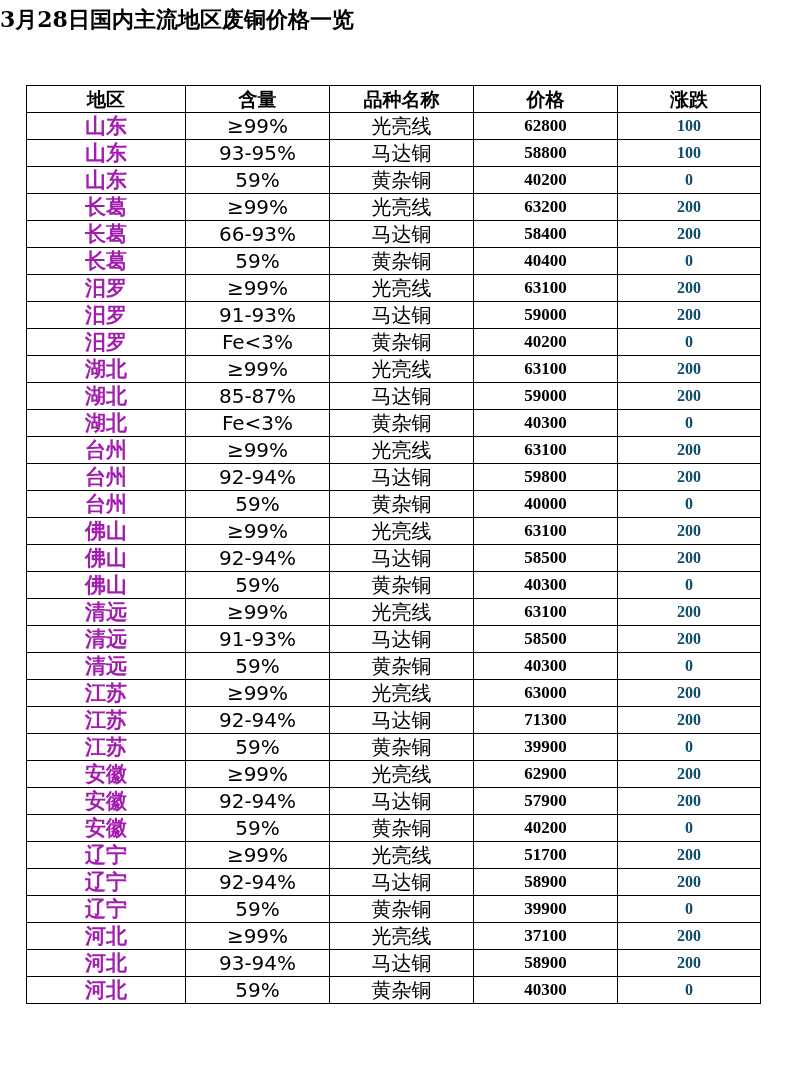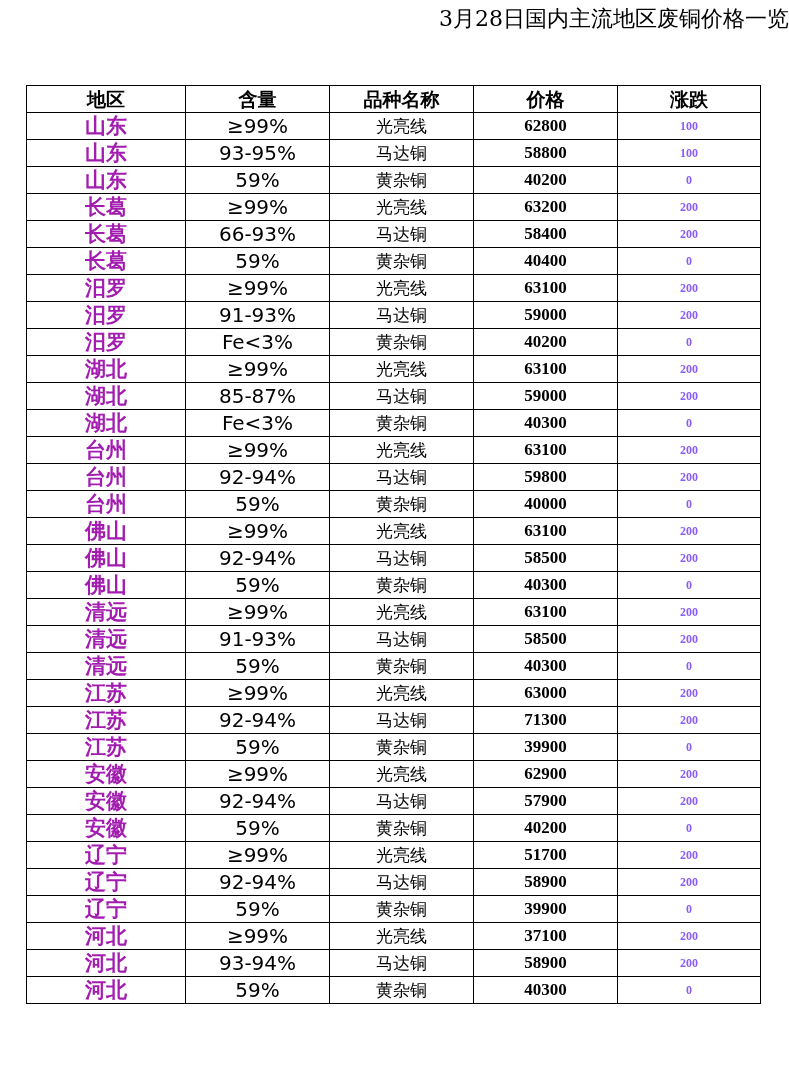--- a/index.html
+++ b/index.html
@@ -1,42 +1,42 @@
 <!DOCTYPE html>
 <html><head>
 <meta charset="utf-8">
 <style>
   html, body { margin: 0; padding: 0; background: #ffffff; }
   body { width: 789px; height: 1076px; position: relative; overflow: hidden; }
   .title {
     position: absolute; left: 0; top: 4px; width: 789px; height: 30px;
-    text-align: right; font-family: "DejaVu Serif", "Liberation Serif", serif;
-    font-size: 22px; font-weight: normal; color: #000; letter-spacing: 0px; line-height: 30px;
+    text-align: left; font-family: "DejaVu Serif", "Liberation Serif", serif;
+    font-size: 22px; font-weight: bold; color: #000; letter-spacing: 0px; line-height: 30px;
   }
   table.price-table {
     position: absolute; left: 26px; top: 85px; width: 734px;
     border-collapse: collapse; table-layout: fixed;
   }
   table.price-table col.c1 { width: 159px; }
   table.price-table col.c2 { width: 144px; }
   table.price-table col.c3 { width: 144px; }
   table.price-table col.c4 { width: 144px; }
   table.price-table col.c5 { width: 143px; }
   table.price-table th, table.price-table td {
     border: 1.5px solid #000; height: 26px; padding: 0; text-align: center;
     vertical-align: middle; line-height: 26px; overflow: hidden; white-space: nowrap;
   }
   table.price-table th {
     font-family: "DejaVu Serif", "Liberation Serif", serif; font-weight: bold; font-size: 19px; color: #000;
   }
   td.region { font-family: "DejaVu Serif", "Liberation Serif", serif; font-weight: bold; font-size: 21px; color: #a21caf; margin-left: 28px; }
   td.content { font-family: "DejaVu Sans", "Liberation Sans", sans-serif; font-size: 20px; color: #000; }
-  td.variety { font-family: "DejaVu Serif", "Liberation Serif", serif; font-size: 17px; color: #000; margin-top: 15px; }
+  td.variety { font-family: "DejaVu Serif", "Liberation Serif", serif; font-size: 20px; color: #000; margin-top: 15px; }
   td.price { font-family: "Liberation Serif", "DejaVu Serif", serif; font-size: 17px; color: #000; font-weight: bold; }
-  td.change { font-family: "Liberation Serif", "DejaVu Serif", serif; font-weight: bold; font-size: 12px; color: #8b5cf6; margin-top: 12px; }
+  td.change { font-family: "Liberation Serif", "DejaVu Serif", serif; font-weight: bold; font-size: 16px; color: #0c4a6e; margin-top: 12px; }
 </style>
 </head>
 <body>
 
 <div class="title">3月28日国内主流地区废铜价格一览</div>
 
 <table class="price-table">
   <colgroup>
       <col class="c1">
       <col class="c2">

